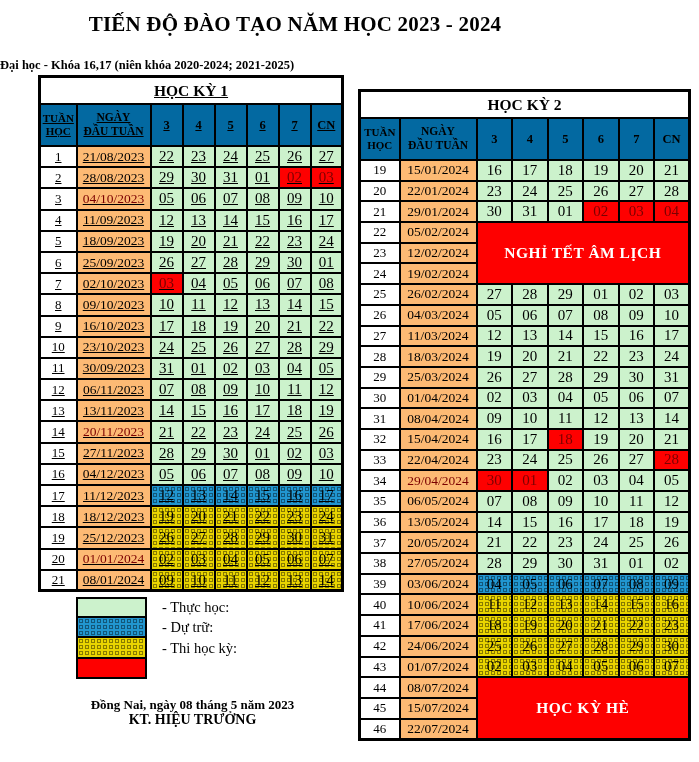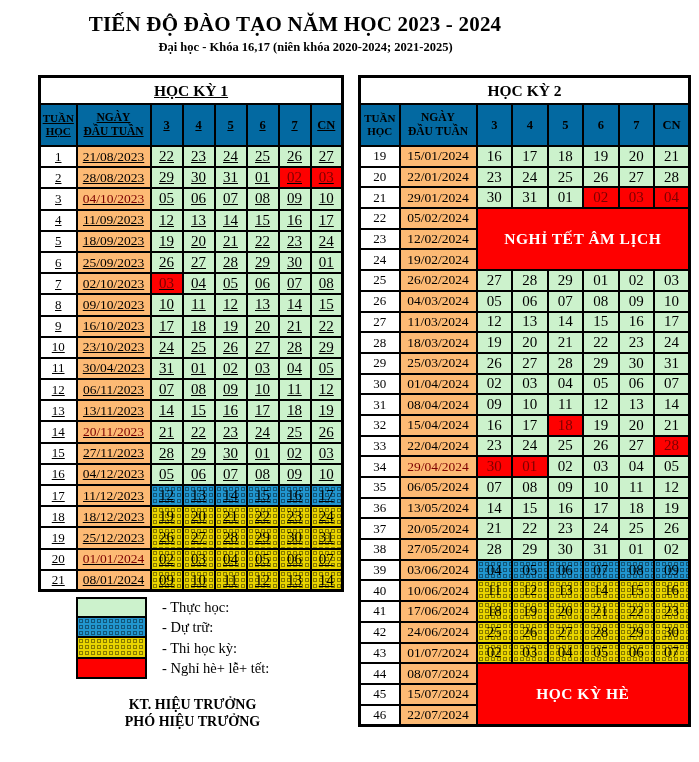--- a/index.html
+++ b/index.html
@@ -5,29 +5,29 @@
   html,body{margin:0;padding:0;}
   body{
     width:699px;height:762px;background:#ffffff;position:relative;overflow:hidden;
     font-family:"Liberation Serif","DejaVu Serif",serif;color:#000;
   }
   .title{
     position:absolute;top:12px;left:0;width:590px;text-align:center;
     font-size:21px;font-weight:bold;letter-spacing:.2px;
   }
   .subtitle{
-    position:absolute;top:40px;left:0;width:611px;text-align:center;
+    position:absolute;top:58px;left:0;width:611px;
     font-size:12.5px;font-weight:bold;
   }
   table.sem{
     position:absolute;border-collapse:collapse;table-layout:fixed;
     border:3px solid #000;
   }
   #sem1{left:38px;top:75px;width:303px;text-decoration:underline;}
-  #sem2{left:358px;top:75px;width:330px;}
+  #sem2{left:358px;top:89px;width:330px;}
   table.sem th, table.sem td{
     border:2px solid #000;padding:0;text-align:center;vertical-align:middle;
     overflow:hidden;
   }
   .sem-title{height:25px;font-size:15.5px;font-weight:bold;background:#fff;}
   tr.cols th{height:40px;font-weight:bold;background:#0369a1;}
   th.week-h{font-size:11px;line-height:1.2;white-space:pre-line;}
   th.date-h{font-size:11.5px;line-height:1.2;white-space:pre-line;}
   th.day-h{font-size:12.5px;}
   #sem1 tbody tr{height:21.2px;}
@@ -193,21 +193,21 @@
         <td class="date-cell">23/10/2023</td>
         <td class="day-cell c-study">24</td>
         <td class="day-cell c-study">25</td>
         <td class="day-cell c-study">26</td>
         <td class="day-cell c-study">27</td>
         <td class="day-cell c-study">28</td>
         <td class="day-cell c-study">29</td>
       </tr>
       <tr>
         <td class="week-cell">11</td>
-        <td class="date-cell">30/04/2023</td>
+        <td class="date-cell">30/09/2023</td>
         <td class="day-cell c-study">31</td>
         <td class="day-cell c-study">01</td>
         <td class="day-cell c-study">02</td>
         <td class="day-cell c-study">03</td>
         <td class="day-cell c-study">04</td>
         <td class="day-cell c-study">05</td>
       </tr>
       <tr>
         <td class="week-cell">12</td>
         <td class="date-cell">06/11/2023</td>
@@ -597,20 +597,19 @@
     <div class="legend-row">
       <div class="legend-swatch c-reserve pat"></div>
       <div class="legend-label">- Dự trữ:</div>
     </div>
     <div class="legend-row">
       <div class="legend-swatch c-exam pat"></div>
       <div class="legend-label">- Thi học kỳ:</div>
     </div>
     <div class="legend-row">
       <div class="legend-swatch c-holiday"></div>
-      <div class="legend-label">- Nghỉ hè+ lễ+ tết:</div>
     </div>
   </div>
 
 <div class="signature">
+  <div class="sig-date">Đồng Nai, ngày 08 tháng 5 năm 2023</div>
   <div class="sig-line">KT. HIỆU TRƯỞNG</div>
-  <div class="sig-line">PHÓ HIỆU TRƯỞNG</div>
 </div>
 
 </body></html>

